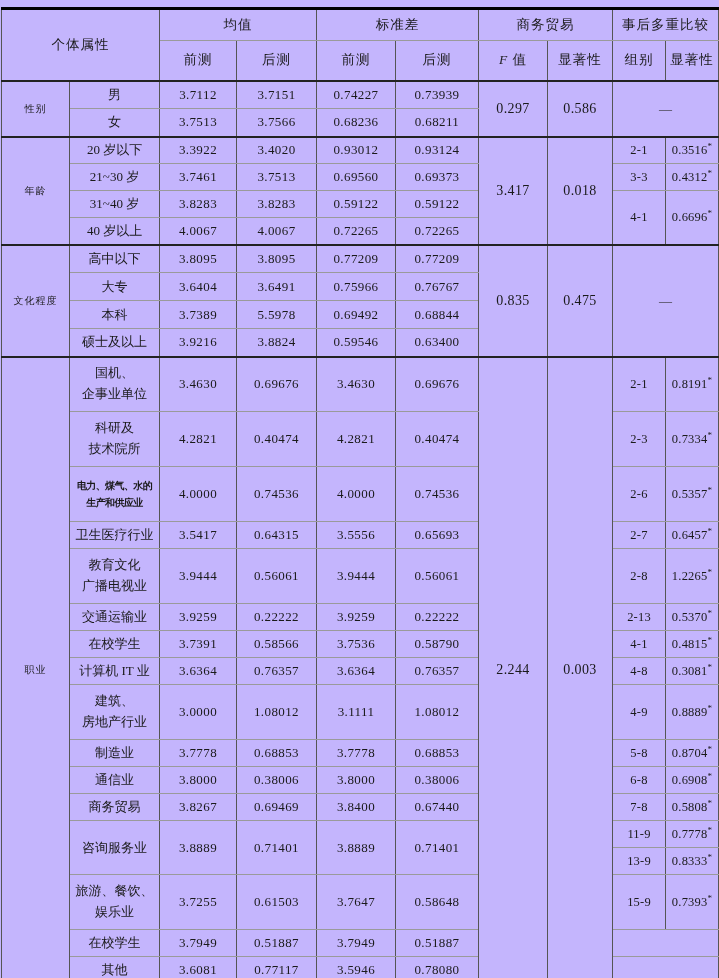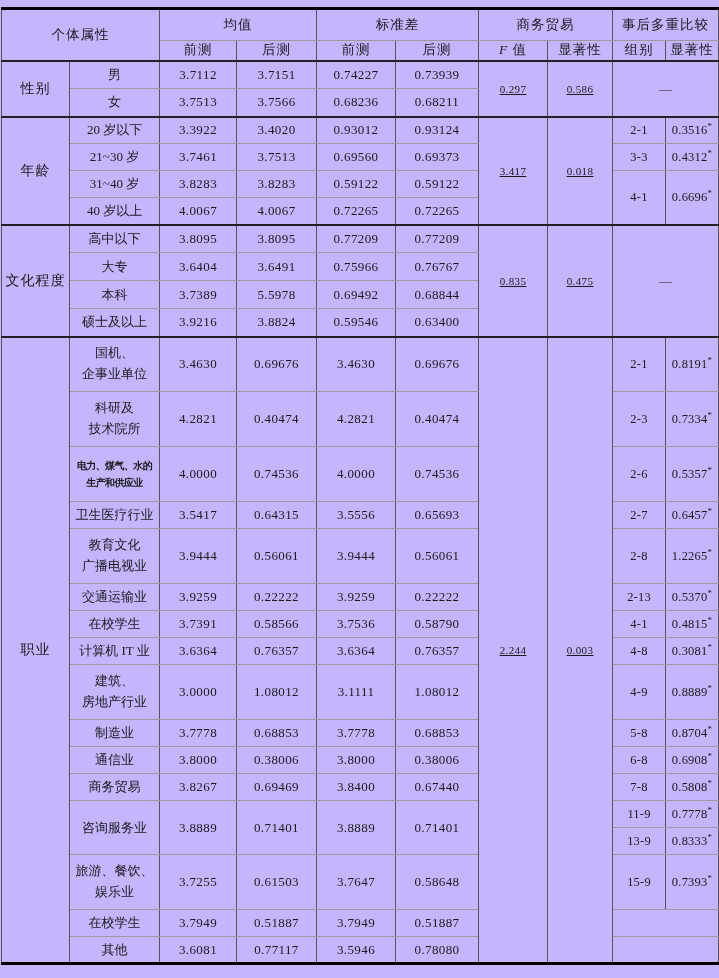--- a/index.html
+++ b/index.html
@@ -8,30 +8,30 @@
   .sheet{box-sizing:border-box;width:719px;height:978px;padding:7px 1px 8px 1px;background:#c4b5fd;}
   table{border-collapse:collapse;table-layout:fixed;width:717px;
         border-top:3px solid #000;border-bottom:3px solid #000;
         border-left:1px solid #444;border-right:1px solid #444;}
   th,td{border-top:1px solid #9a9a9a;border-bottom:1px solid #9a9a9a;
         border-left:1px solid #555;border-right:1px solid #555;
         text-align:center;vertical-align:middle;padding:0 2px;overflow:hidden;
         font-weight:normal;}
   tr.sec th, tr.sec td{border-top:2px solid #222;}
   thead th{font-size:13.5px;letter-spacing:1px;}
-  td.g{font-size:14px;letter-spacing:1px;margin-left:11px;}
+  td.g{font-size:10px;letter-spacing:1px;margin-left:11px;}
   td.sub{font-size:13px;}
   td.num{font-size:13px;letter-spacing:0.4px;}
-  td.fv{font-size:11px;letter-spacing:0.4px;text-decoration:underline;}
+  td.fv{font-size:14px;letter-spacing:0.4px;}
   td.ph{font-size:12.5px;letter-spacing:0.2px;text-align:center;}
   td.dash{font-size:13px;color:#333;}
   sup{font-size:9px;line-height:0;}
   .l1,.l2{display:block;line-height:1.6;}
   td.xs .l1, td.xs .l2{font-size:10px;letter-spacing:-0.6px;line-height:1.75;font-weight:bold;}
-  .h30{height:32px}.h23{height:20px}.h28{height:28px}.h27{height:27px}.h55{height:55px}
+  .h30{height:32px}.h23{height:40px}.h28{height:28px}.h27{height:27px}.h55{height:55px}
   i{font-style:italic;}
 </style>
 </head>
 <body>
 
 <div class="sheet">
 <table>
 <colgroup>
   <col style="width:68px">
         <col style="width:90px">

